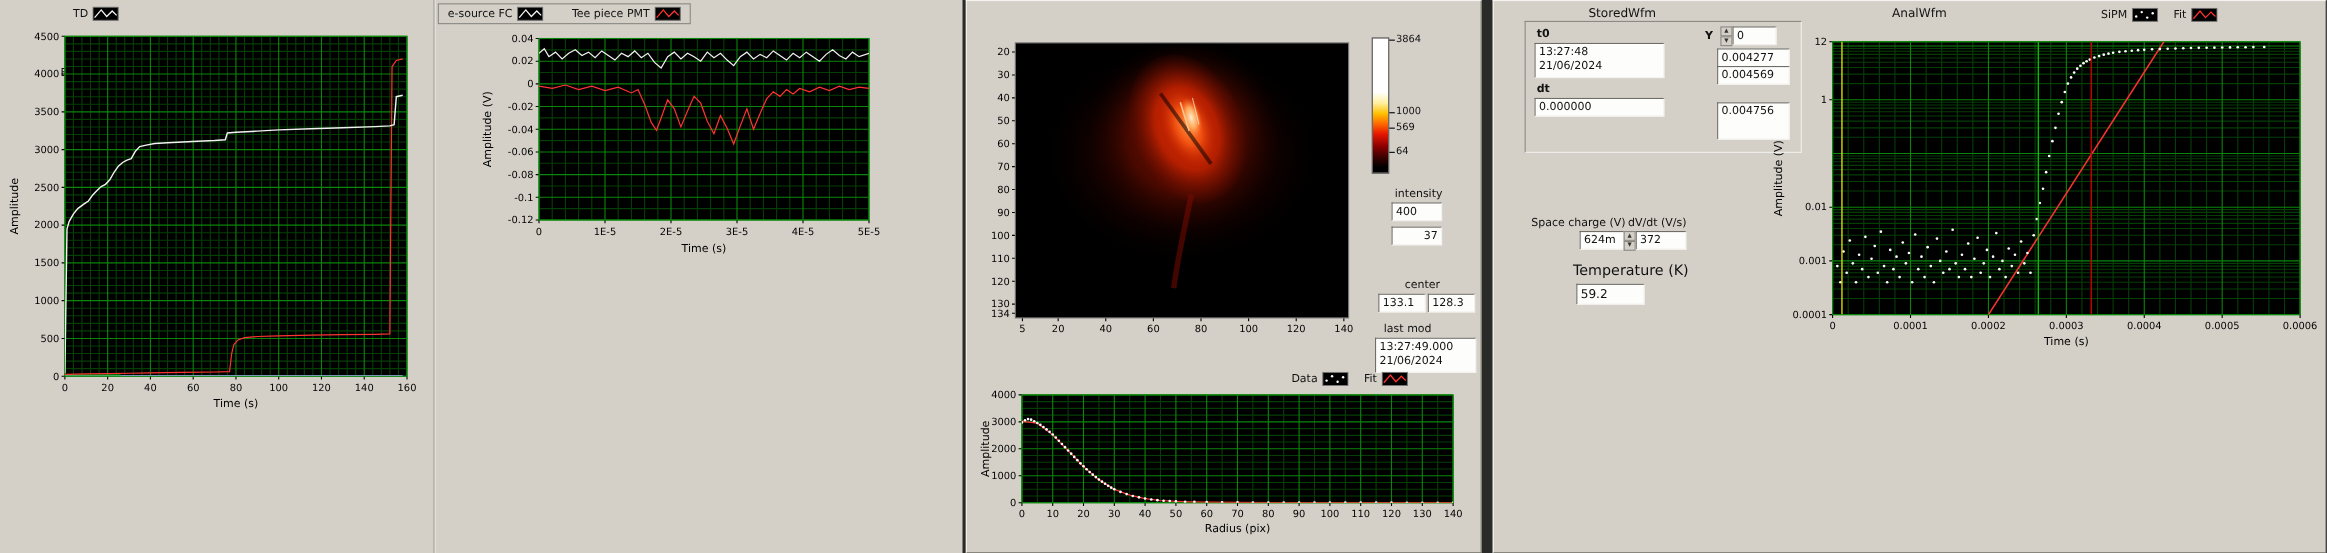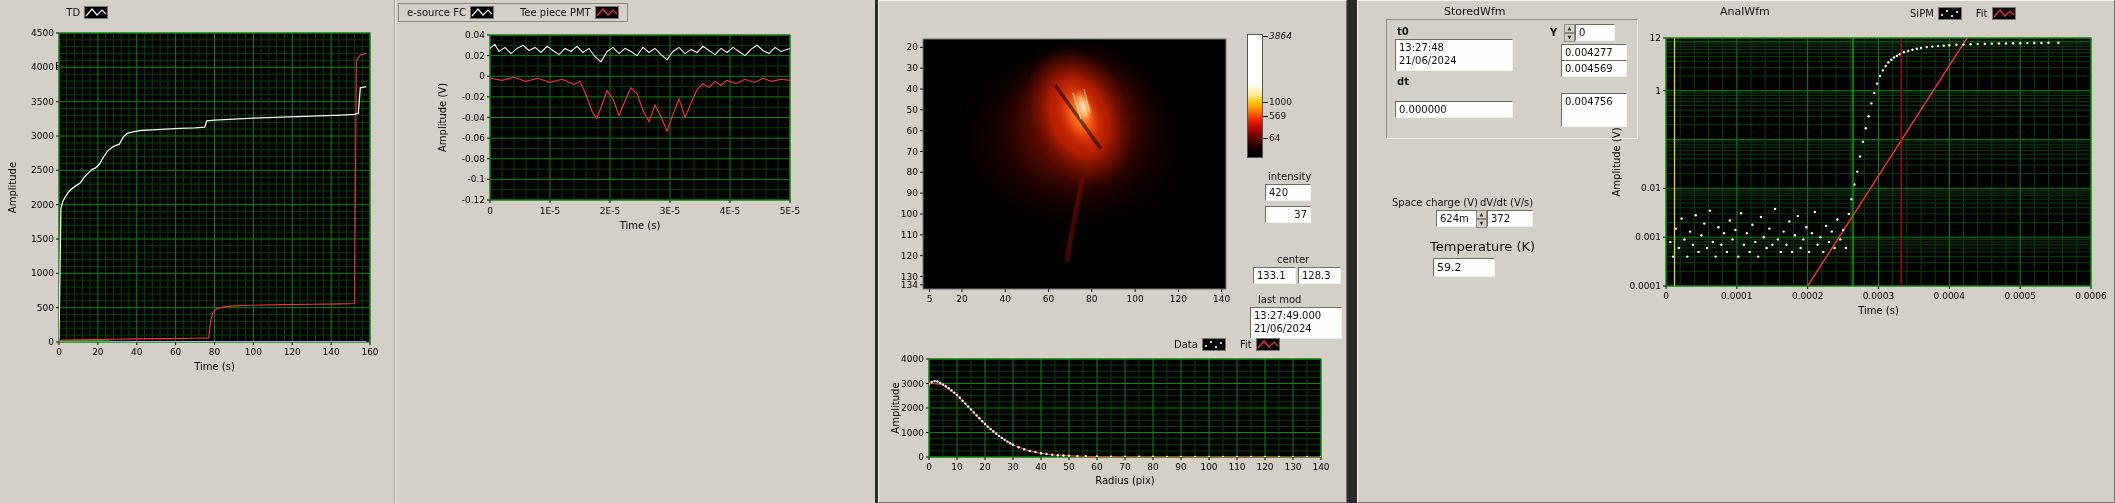--- a/index.html
+++ b/index.html
@@ -399,29 +399,29 @@
           <path d="M196,150 C190,180 184,205 180,235" stroke="rgba(130,12,0,0.5)" stroke-width="5" fill="none"></path>
           <line x1="168" y1="58" x2="214" y2="122" stroke="rgba(10,0,0,0.55)" stroke-width="3.5"></line>
           <path d="M186,66 L194,92" stroke="rgba(255,210,160,0.85)" stroke-width="1.4" fill="none"></path>
           <path d="M197,62 L203,86" stroke="rgba(255,235,200,0.7)" stroke-width="1" fill="none"></path>
         </g>
       </svg>
 
     <div id="colorbar" style="position:absolute;left:368px;top:33px;width:95px;height:130px;">
       <div id="cb-ramp"></div>
       <div id="cb-labels">
-          <div class="cb-label" style="top: -3px; font-style: italic;">3864</div>
+          <div class="cb-label" style="top: -3px;">3864</div>
           <div class="cb-label" style="top: 63px;">1000</div>
           <div class="cb-label" style="top: 77px;">569</div>
           <div class="cb-label" style="top: 99px;">64</div>
         </div>
     </div>
 
     <div class="lbl" style="left:389px;top:170px;">intensity</div>
-    <div class="vbox" style="left:386px;top:183px;width:46px;height:17px;">420</div>
+    <div class="vbox" style="left:386px;top:183px;width:46px;height:17px;">400</div>
 
     <div class="lbl" style="left:389px;top:210px;">radius</div>
     <div class="vbox" style="left:386px;top:205px;width:46px;height:17px;text-align:right;">37</div>
 
     <div class="lbl" style="left:398px;top:253px;">center</div>
     <div class="vbox" style="left:374px;top:266px;width:43px;height:17px;">133.1</div>
     <div class="vbox" style="left:419px;top:266px;width:43px;height:17px;">128.3</div>
 
     <div class="lbl" style="left:379px;top:293px;">last mod</div>
     <div class="vbox" style="left:371px;top:306px;width:92px;height:32px;">
@@ -613,21 +613,21 @@
   <div class="window raised" id="win-right" style="left:1357px;top:0;width:758px;height:503px;">
     <div class="lbl title11" style="left:86px;top:4px;">StoredWfm</div>
 
     <div class="cluster" style="left:28px;top:18px;width:252px;height:120px;padding-left:24px;">
       <div class="lbl b" style="left:10px;top:6px;">t0</div>
       <div class="vbox" style="left:8px;top:19px;width:118px;height:32px;">
         <span style="display:block;">13:27:48</span>
         <span style="display:block;">21/06/2024</span>
       </div>
       <div class="lbl b" style="left:10px;top:56px;">dt</div>
-      <div class="vbox" style="left:8px;top:69px;width:118px;height:17px;margin-top:12px;">0.000000</div>
+      <div class="vbox" style="left:8px;top:69px;width:118px;height:17px;">0.000000</div>
 
       <div class="lbl b" style="left:163px;top:7px;">Y</div>
       <div class="spin" style="left:177px;top:4px;height:17px;">
         <div>▲</div>
         <div>▼</div>
       </div>
       <div class="vbox" style="left:188px;top:4px;width:40px;height:17px;">0</div>
       <div id="y-array">
           <div class="vbox" style="left: 174px; top: 24px; width: 66px; height: 17px;">0.004277</div>
           <div class="vbox" style="left: 174px; top: 40px; width: 66px; height: 17px;">0.004569</div>

